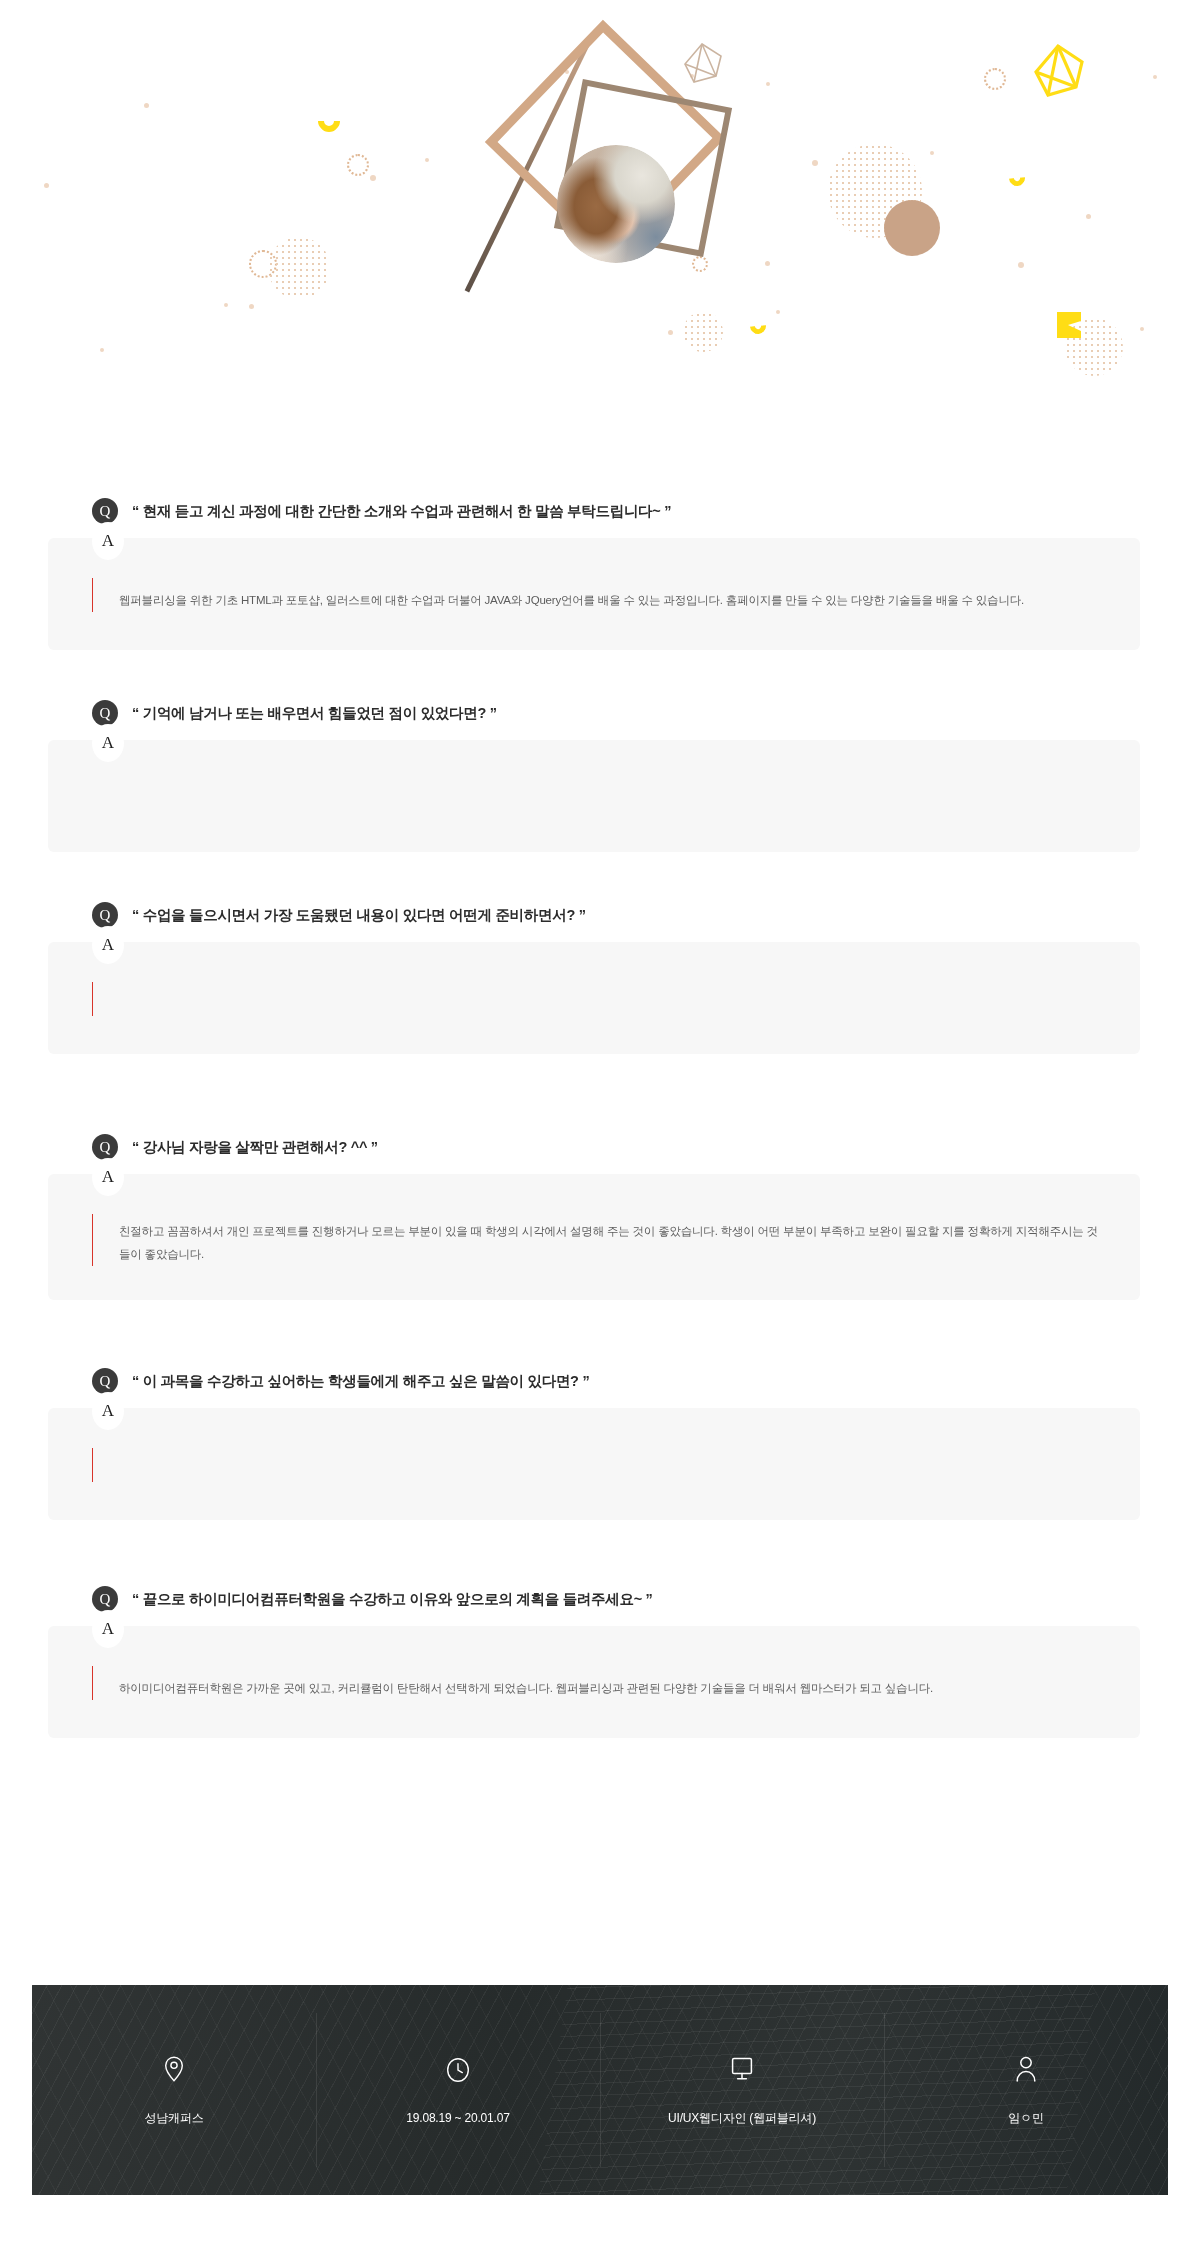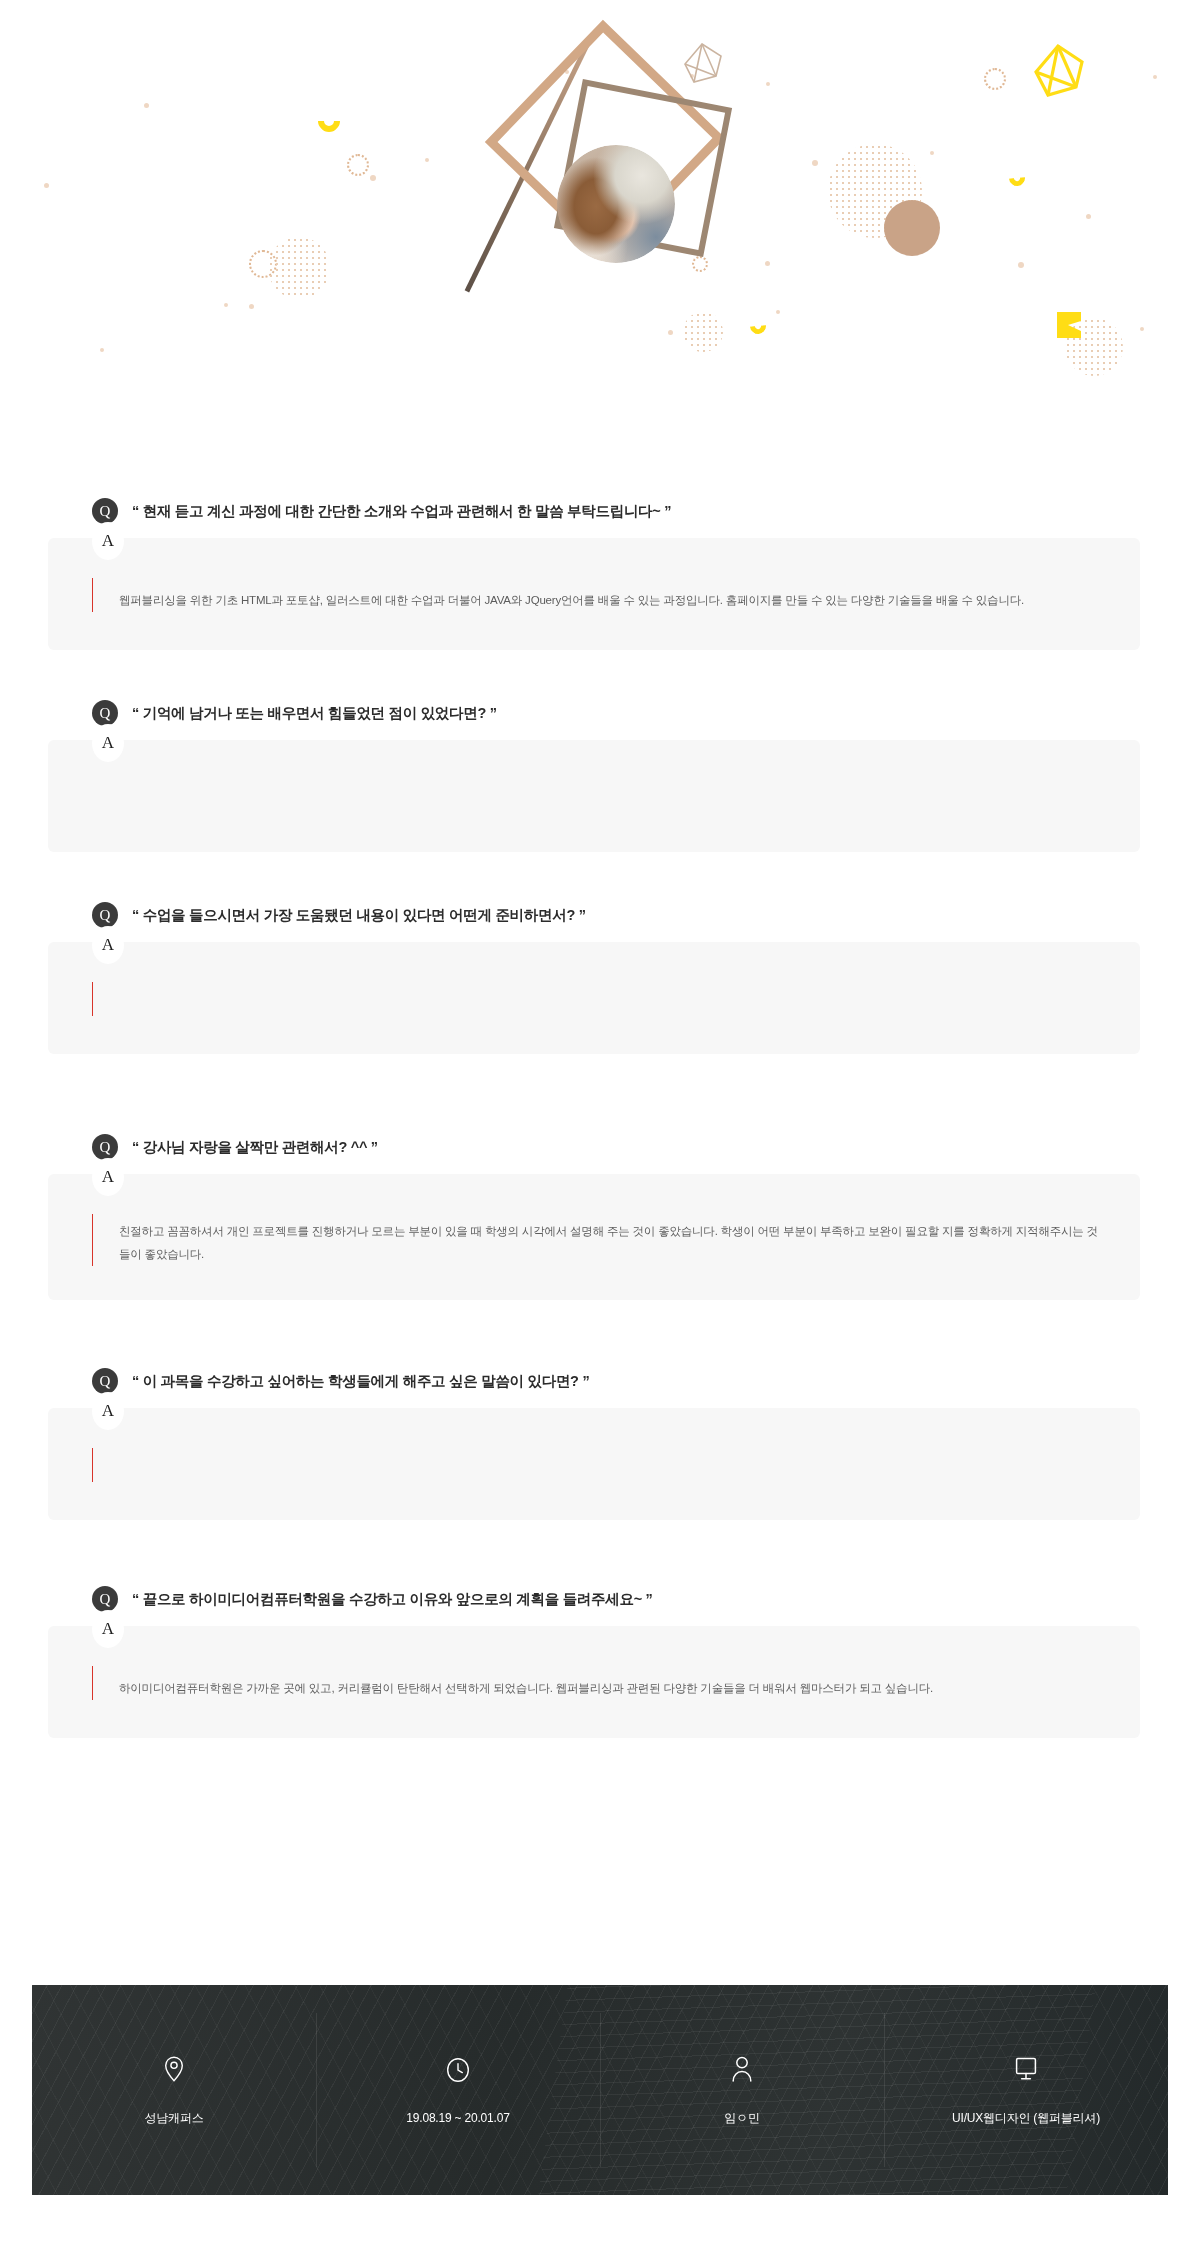--- a/index.html
+++ b/index.html
@@ -461,35 +461,35 @@
           <svg width="24" height="26" viewBox="0 0 24 26" fill="none" stroke="#ffffff" stroke-width="1.4">
             <ellipse cx="12" cy="13" rx="10.3" ry="11.3"></ellipse>
             <path d="M12 6.6V13l4.3 2.6" stroke-linecap="round"></path>
           </svg>
         </div>
         <div class="f-label">19.08.19 ~ 20.01.07</div>
       </div>
 
       <div class="footer-item">
         <div class="f-icon">
-          <svg width="22" height="26" viewBox="0 0 22 26" fill="none" stroke="#ffffff" stroke-width="1.5">
-            <circle cx="11" cy="6.6" r="5.2"></circle>
-            <path d="M2.2 25c0-5.4 3.9-9.4 8.8-9.4s8.8 4 8.8 9.4" stroke-linecap="round"></path>
-          </svg>
-        </div>
-        <div class="f-label">임ㅇ민</div>
-      </div>
-
-      <div class="footer-item">
-        <div class="f-icon">
           <svg width="22" height="24" viewBox="0 0 22 24" fill="none" stroke="#ffffff" stroke-width="1.5">
             <rect x="1.6" y="1.4" width="18.8" height="15.2" rx="1.4"></rect>
             <path d="M11 16.6v5" stroke-linecap="round"></path>
             <path d="M6.6 21.8h8.8" stroke-linecap="round"></path>
           </svg>
         </div>
         <div class="f-label">UI/UX웹디자인 (웹퍼블리셔)</div>
       </div>
 
+      <div class="footer-item">
+        <div class="f-icon">
+          <svg width="22" height="26" viewBox="0 0 22 26" fill="none" stroke="#ffffff" stroke-width="1.5">
+            <circle cx="11" cy="6.6" r="5.2"></circle>
+            <path d="M2.2 25c0-5.4 3.9-9.4 8.8-9.4s8.8 4 8.8 9.4" stroke-linecap="round"></path>
+          </svg>
+        </div>
+        <div class="f-label">임ㅇ민</div>
+      </div>
+
     </div>
   </div>
 
 </div>
 
 </body></html>

